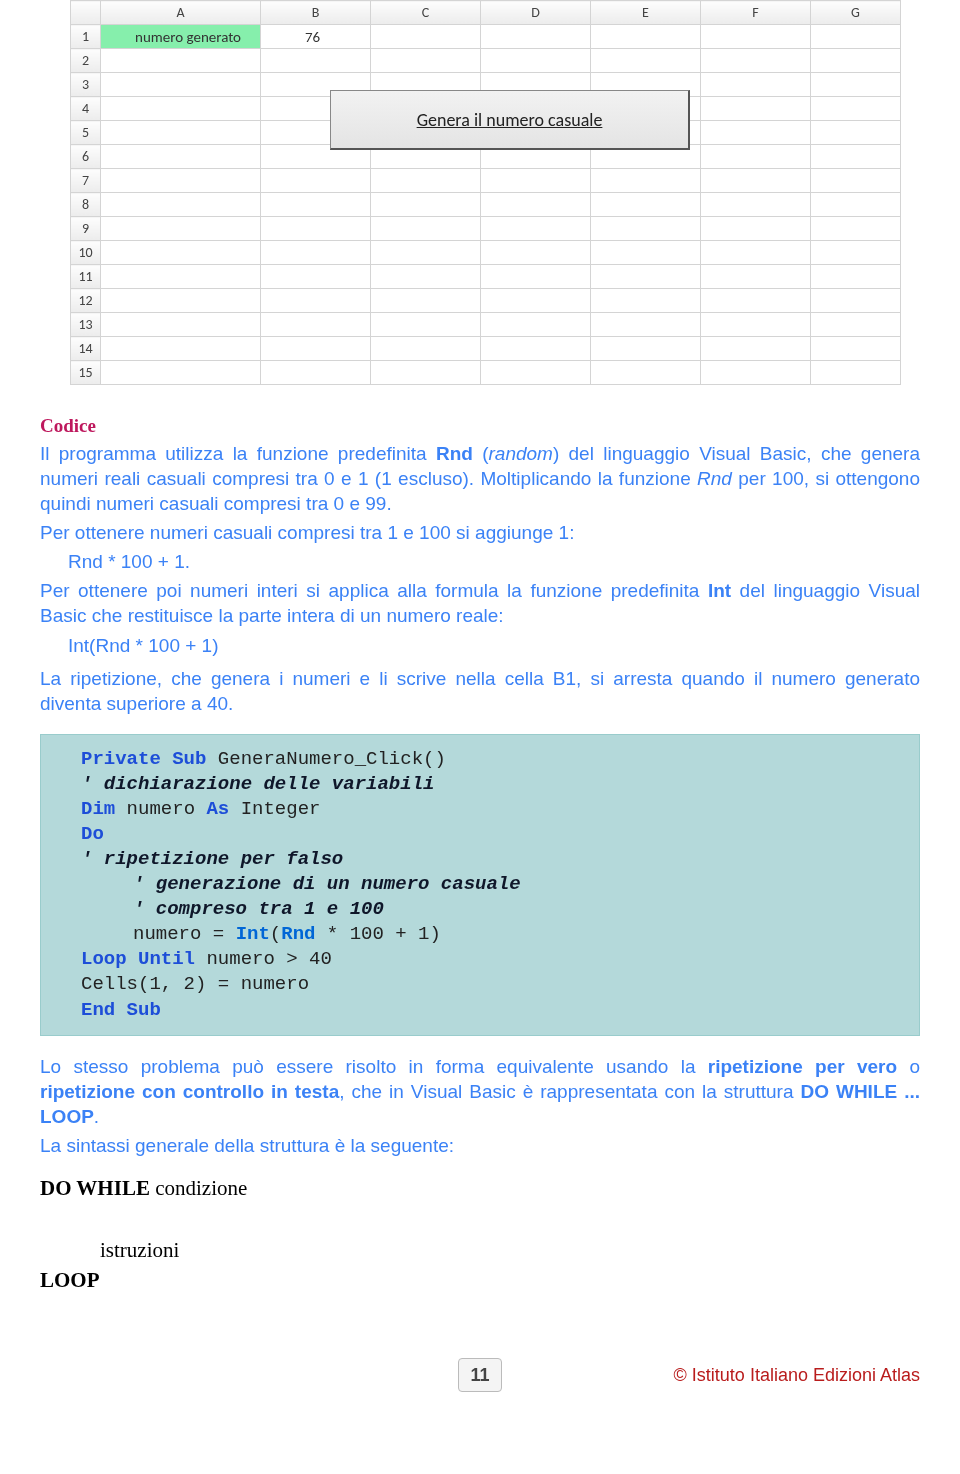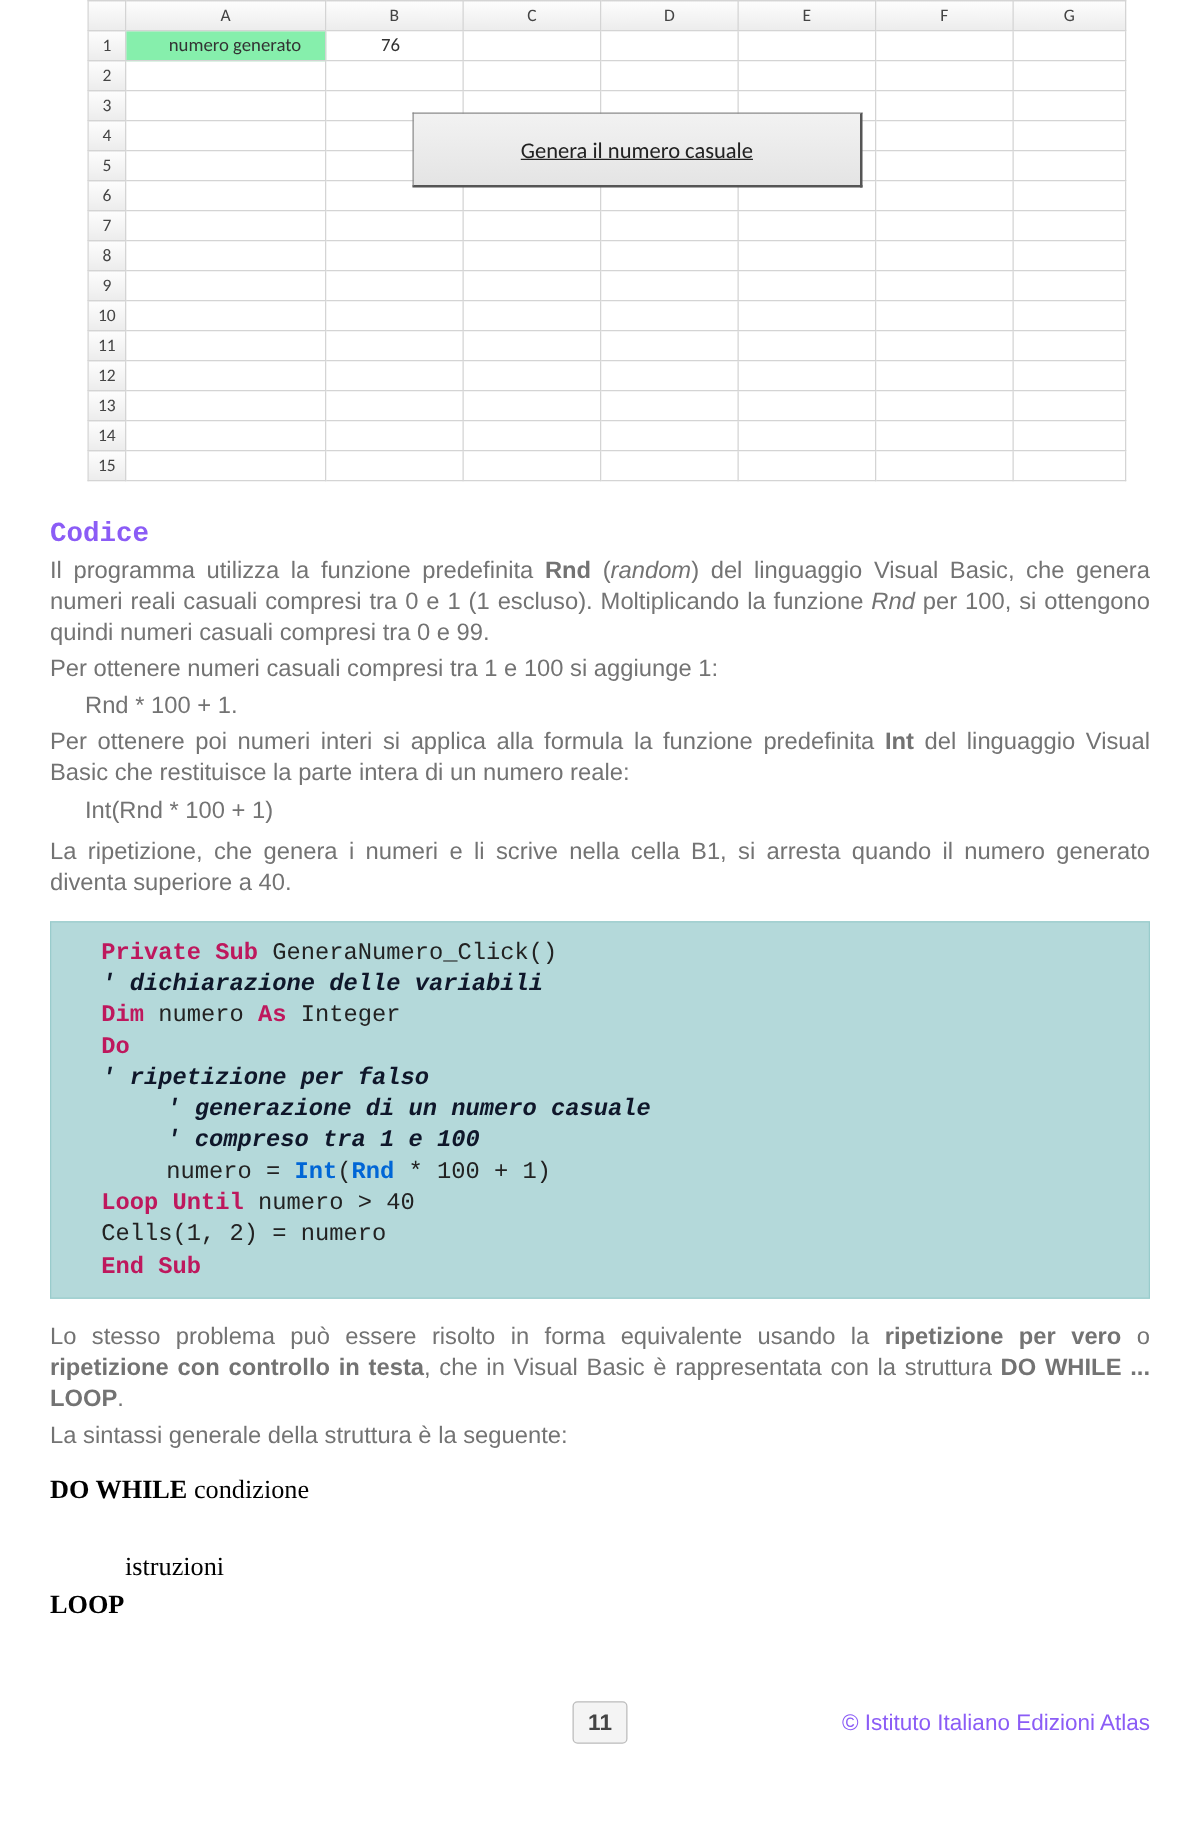--- a/index.html
+++ b/index.html
@@ -63,49 +63,49 @@
     display: flex;
     align-items: center;
     justify-content: center;
     font-family: Calibri, sans-serif;
     font-size: 18px;
     color: #222;
     text-decoration: underline;
   }
   
   h2.codice {
-    font-family: Liberation Mono, monospace;
+    font-family: Liberation Serif, serif;
     font-weight: bold;
-    font-size: 22px;
-    color: #8b5cf6;
+    font-size: 19px;
+    color: #be185d;
     margin-bottom: 4px;
   }
   p.body {
     font-family: Verdana, sans-serif;
     font-size: 19px;
     line-height: 1.32;
-    color: #737373;
+    color: #3b82f6;
     text-align: justify;
     margin-bottom: 4px;
   }
   .indent { padding-left: 28px; }
   .bold { font-weight: bold; }
   .ital { font-style: italic; }
   
   .codeblock {
     background: #b4d9da;
     border: 1px solid #9cc;
     padding: 12px 20px 12px 40px;
     margin: 18px 0;
     font-family: "Courier New", monospace;
     font-size: 19px;
     line-height: 1.32;
     color: #222;
   }
-  .kw-blue { color: #be185d; font-weight: bold; }
+  .kw-blue { color: #1d4ed8; font-weight: bold; }
   .cm-teal { color: #0f172a; font-style: italic; font-weight: bold; }
   .fn-blue { color: #0066d6; font-weight: bold; }
   .code-indent { padding-left: 52px; display: block; }
   .dowhile .bold { font-weight: bold; }
   
   .footer {
     margin-top: 60px;
     display: flex;
     align-items: center;
     justify-content: center;
@@ -122,21 +122,21 @@
     align-items: center;
     justify-content: center;
     font-size: 18px;
     font-weight: bold;
     color: #444;
   }
   .copyright {
     position: absolute;
     right: 0;
     font-size: 18px;
-    color: #8b5cf6;
+    color: #b91c1c;
   }
 </style>
 </head>
 <body>
 
 <div class="page">
 
   <div style="position:relative;">
     <table class="spreadsheet">
       <tbody>

